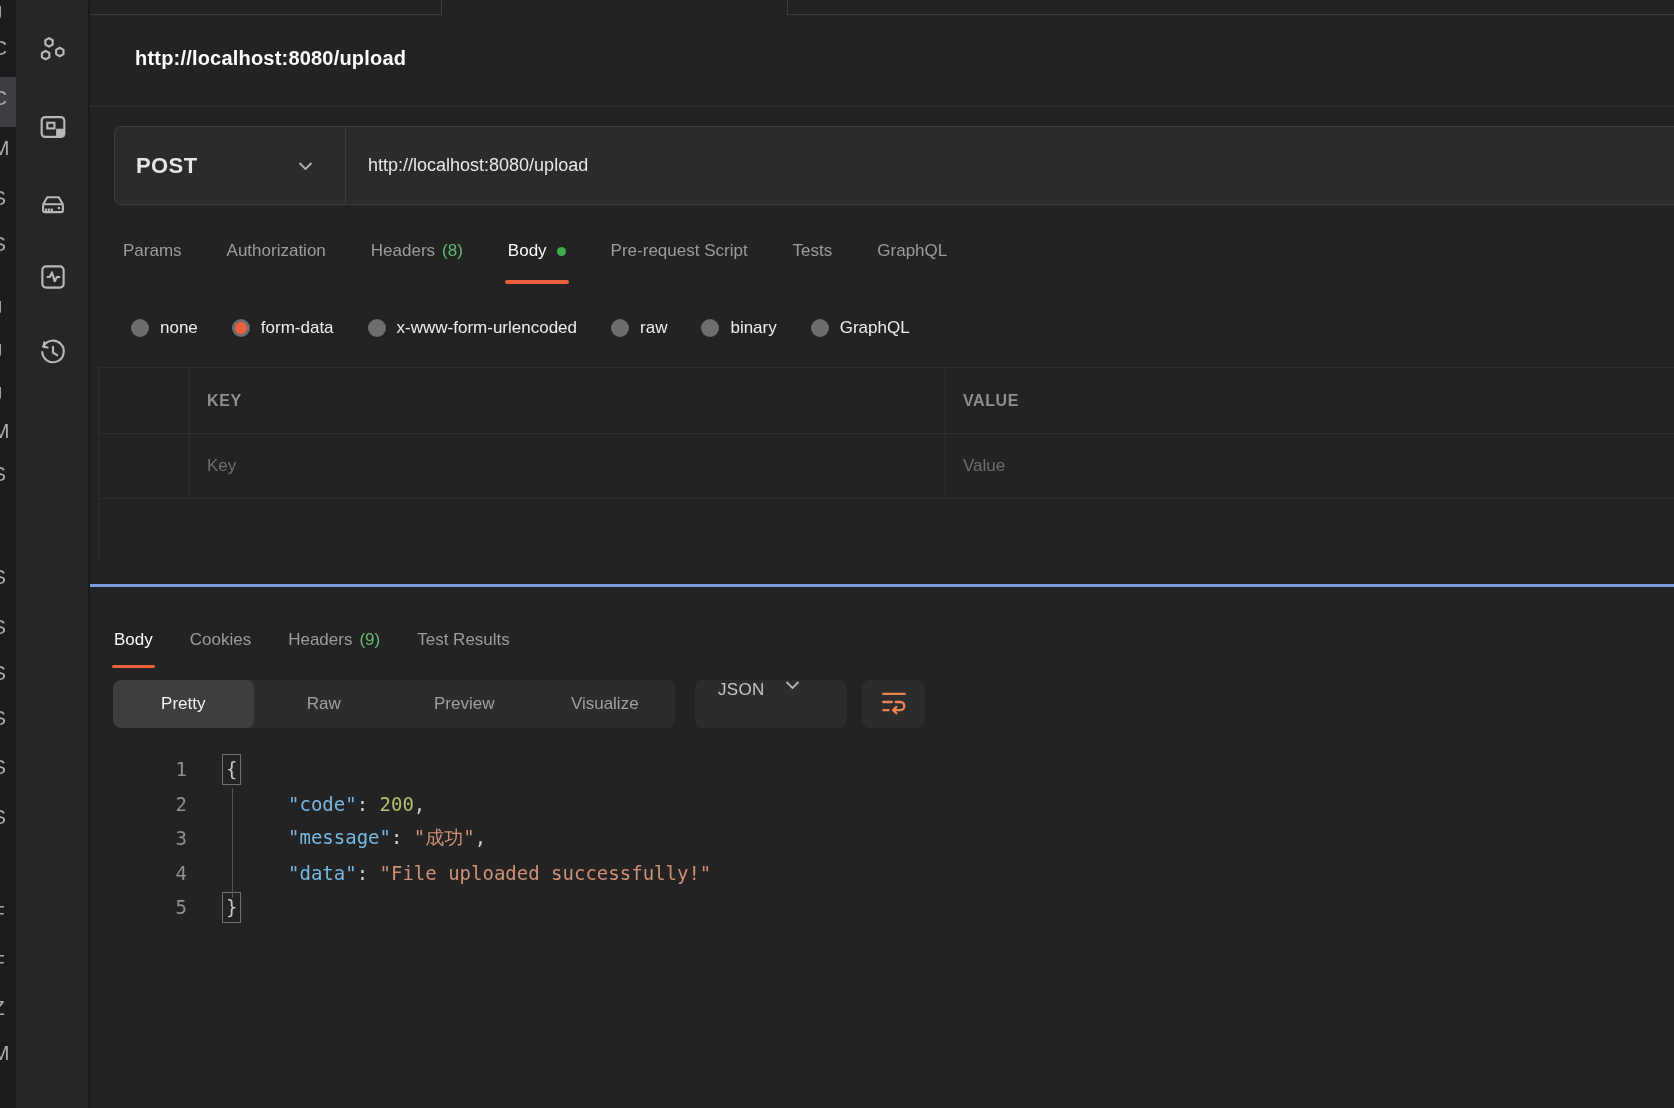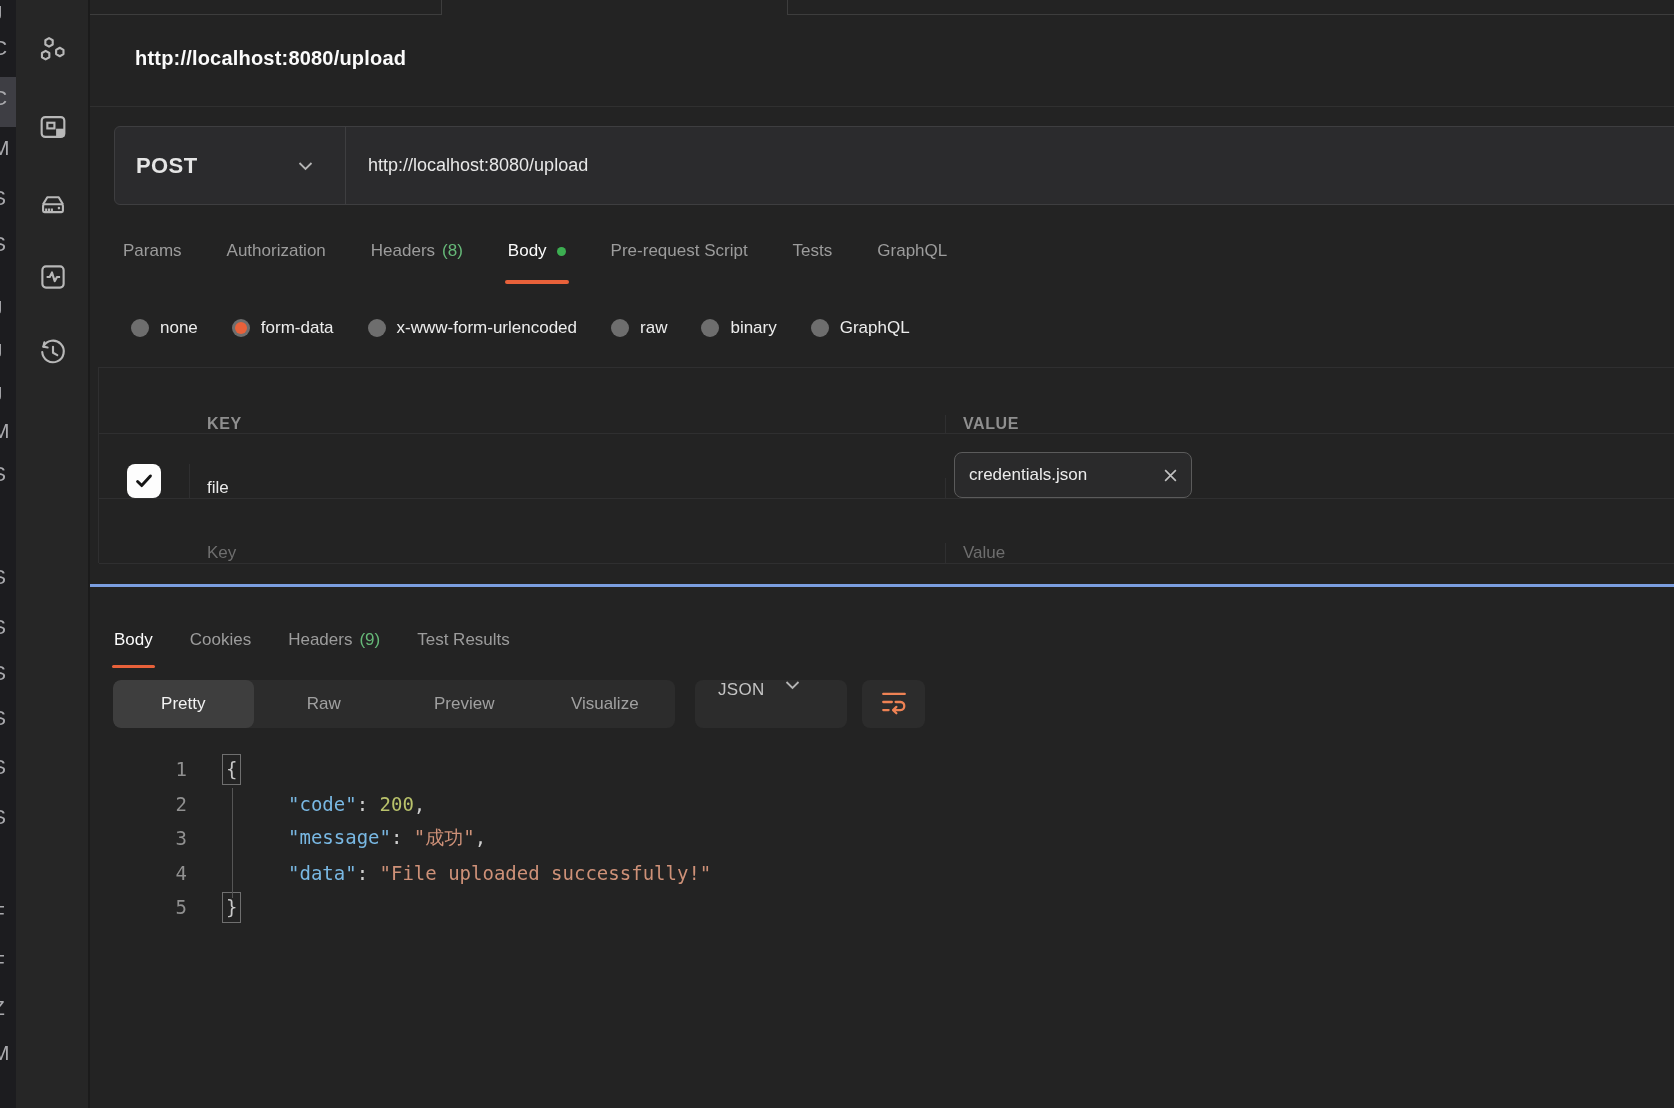--- a/index.html
+++ b/index.html
@@ -51,21 +51,21 @@
   .tab-underline{position:absolute;left:-3px;right:-3px;bottom:0;height:4px;border-radius:2px;background:var(--accent);}
 
   
   .radio-row{position:absolute;left:41px;top:310px;height:36px;display:flex;align-items:center;gap:34px;}
   .mode{display:flex;align-items:center;gap:11px;font-size:17px;color:#ededed;}
   .radio{width:18px;height:18px;border-radius:50%;background:#6e6e6e;position:relative;flex:none;}
   .radio.sel::after{content:"";position:absolute;left:3px;top:3px;width:12px;height:12px;border-radius:50%;background:var(--accent);}
 
   
   .form-table{position:absolute;left:8px;top:367px;right:0;height:196px;border-top:1px solid var(--tline);border-left:1px solid var(--tline);}
-  .trow{position:relative;display:flex;border-bottom:1px solid var(--tline);align-items:flex-end;}
+  .trow{position:relative;display:flex;border-bottom:1px solid var(--tline);}
   .trow.head{height:66px;}
   .trow.r{height:65px;}
   .c-check{width:91px;border-right:1px solid var(--tline);display:flex;align-items:center;justify-content:center;flex:none;}
   .c-key{width:756px;border-right:1px solid var(--tline);display:flex;align-items:center;padding-left:17px;flex:none;}
   .c-val{flex:1;display:flex;align-items:center;padding-left:8px;}
   .col-h{font-size:16px;font-weight:bold;color:#8f8f8f;letter-spacing:.6px;}
   .cell-text{font-size:17px;color:#eaeaea;}
   .ph{font-size:17px;color:var(--faint);padding-left:9px;}
   .checkbox{width:34px;height:34px;background:#fdfdfd;border-radius:8px;display:flex;align-items:center;justify-content:center;}
   .chip{height:46px;width:238px;border:1px solid #5b5b5b;border-radius:8px;background:#2a2a2b;display:flex;align-items:center;}
@@ -254,42 +254,20 @@
       <div class="trow head">
         <div class="c-check"></div>
         <div class="c-key">
             <span class="col-h">KEY</span>
           </div>
         <div class="c-val" style="padding-left:17px">
             <span class="col-h">VALUE</span>
           </div>
       </div>
       <div class="trow r">
-        <div class="c-check">
-          <div class="checkbox">
-            <svg width="22" height="22" viewBox="0 0 24 24" fill="none" stroke="#151515" stroke-width="3.2" stroke-linecap="round" stroke-linejoin="round">
-                <path d="M5 12.5l4.5 4.5L19 6.5"></path>
-              </svg>
-          </div>
-        </div>
-        <div class="c-key">
-            <span class="cell-text">file</span>
-          </div>
-        <div class="c-val">
-          <div class="chip">
-            <span class="chip-label">credentials.json</span>
-            <span class="chip-x">
-              <svg width="15" height="15" viewBox="0 0 14 14" stroke="#c2c2c2" stroke-width="1.5">
-                  <path d="M2 2l10 10M12 2L2 12"></path>
-                </svg>
-            </span>
-          </div>
-        </div>
-      </div>
-      <div class="trow r">
         <div class="c-check"></div>
         <div class="c-key">
             <span class="ph" style="padding-left:0">Key</span>
           </div>
         <div class="c-val">
             <span class="ph">Value</span>
           </div>
       </div>
     </div>
 

